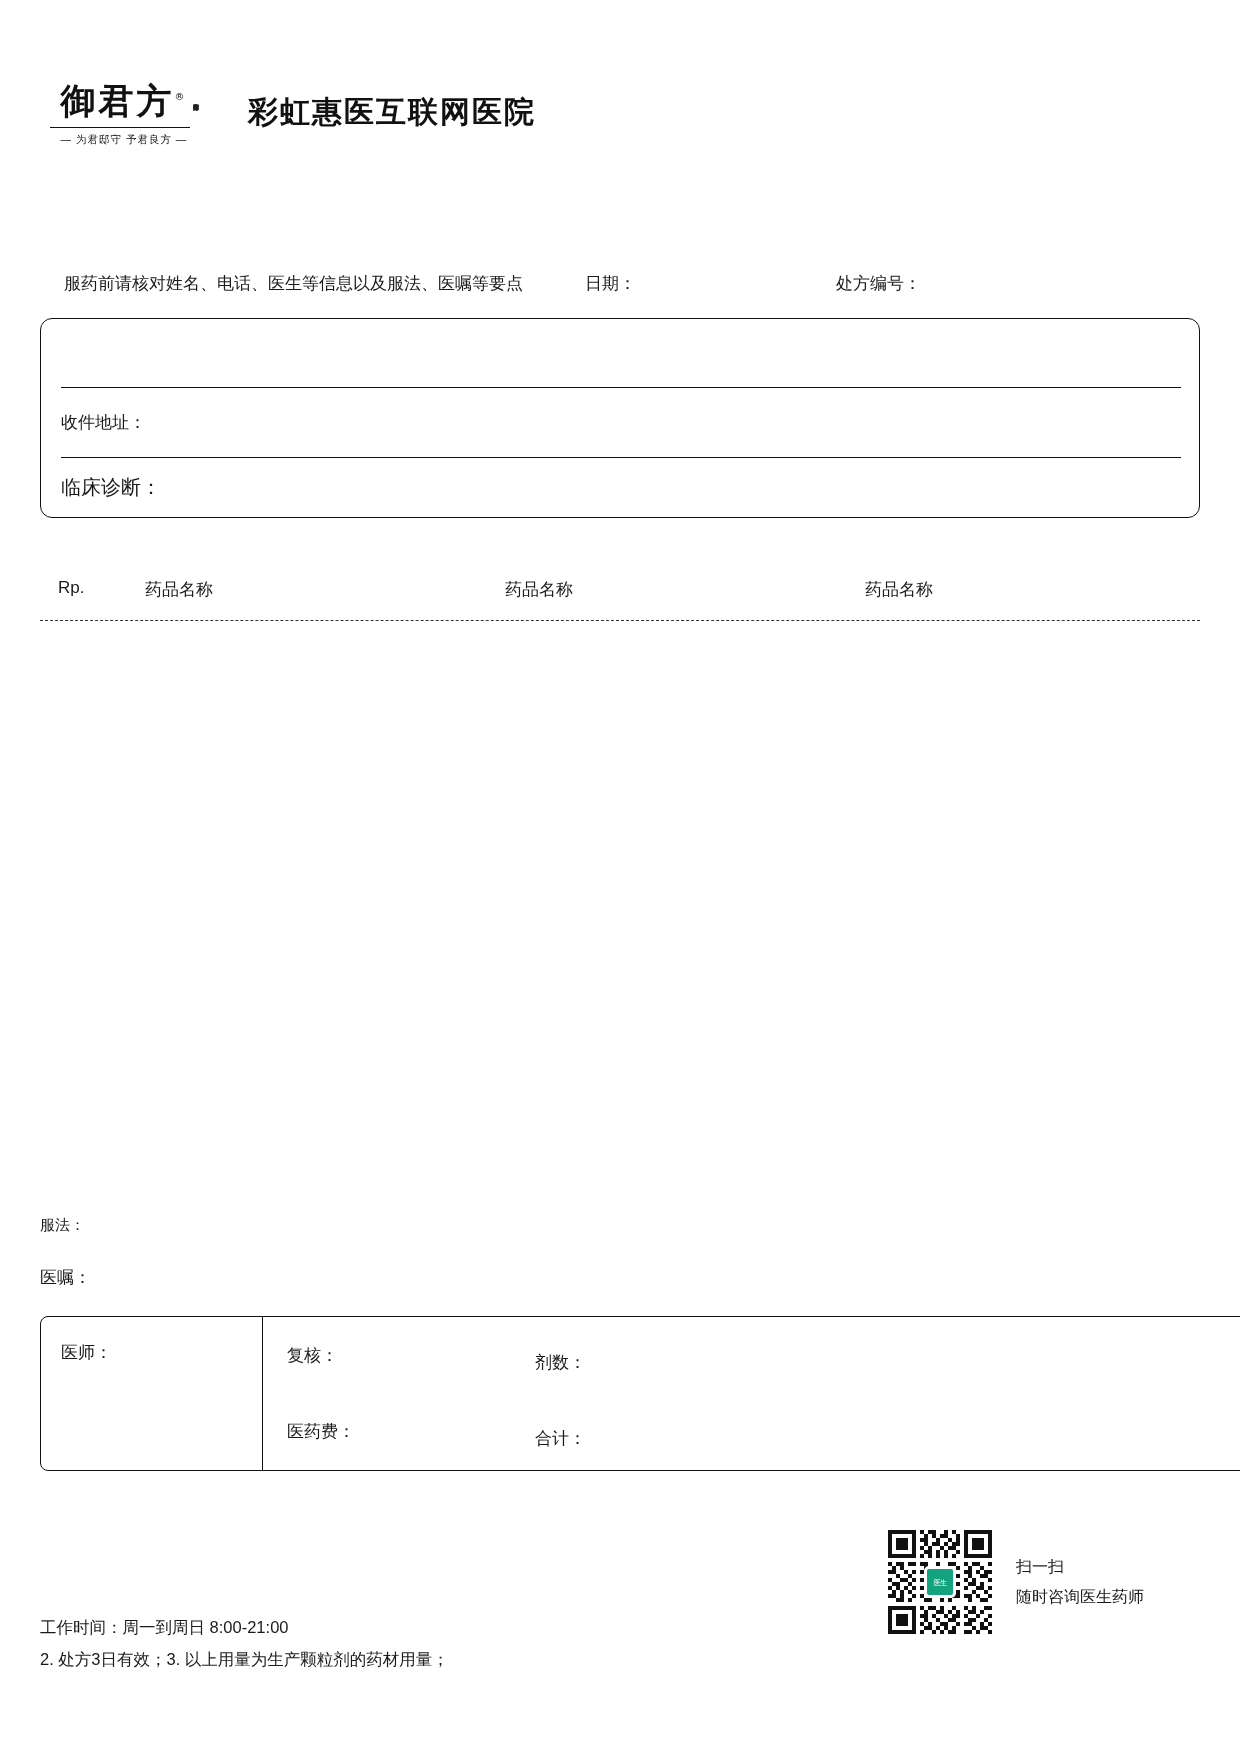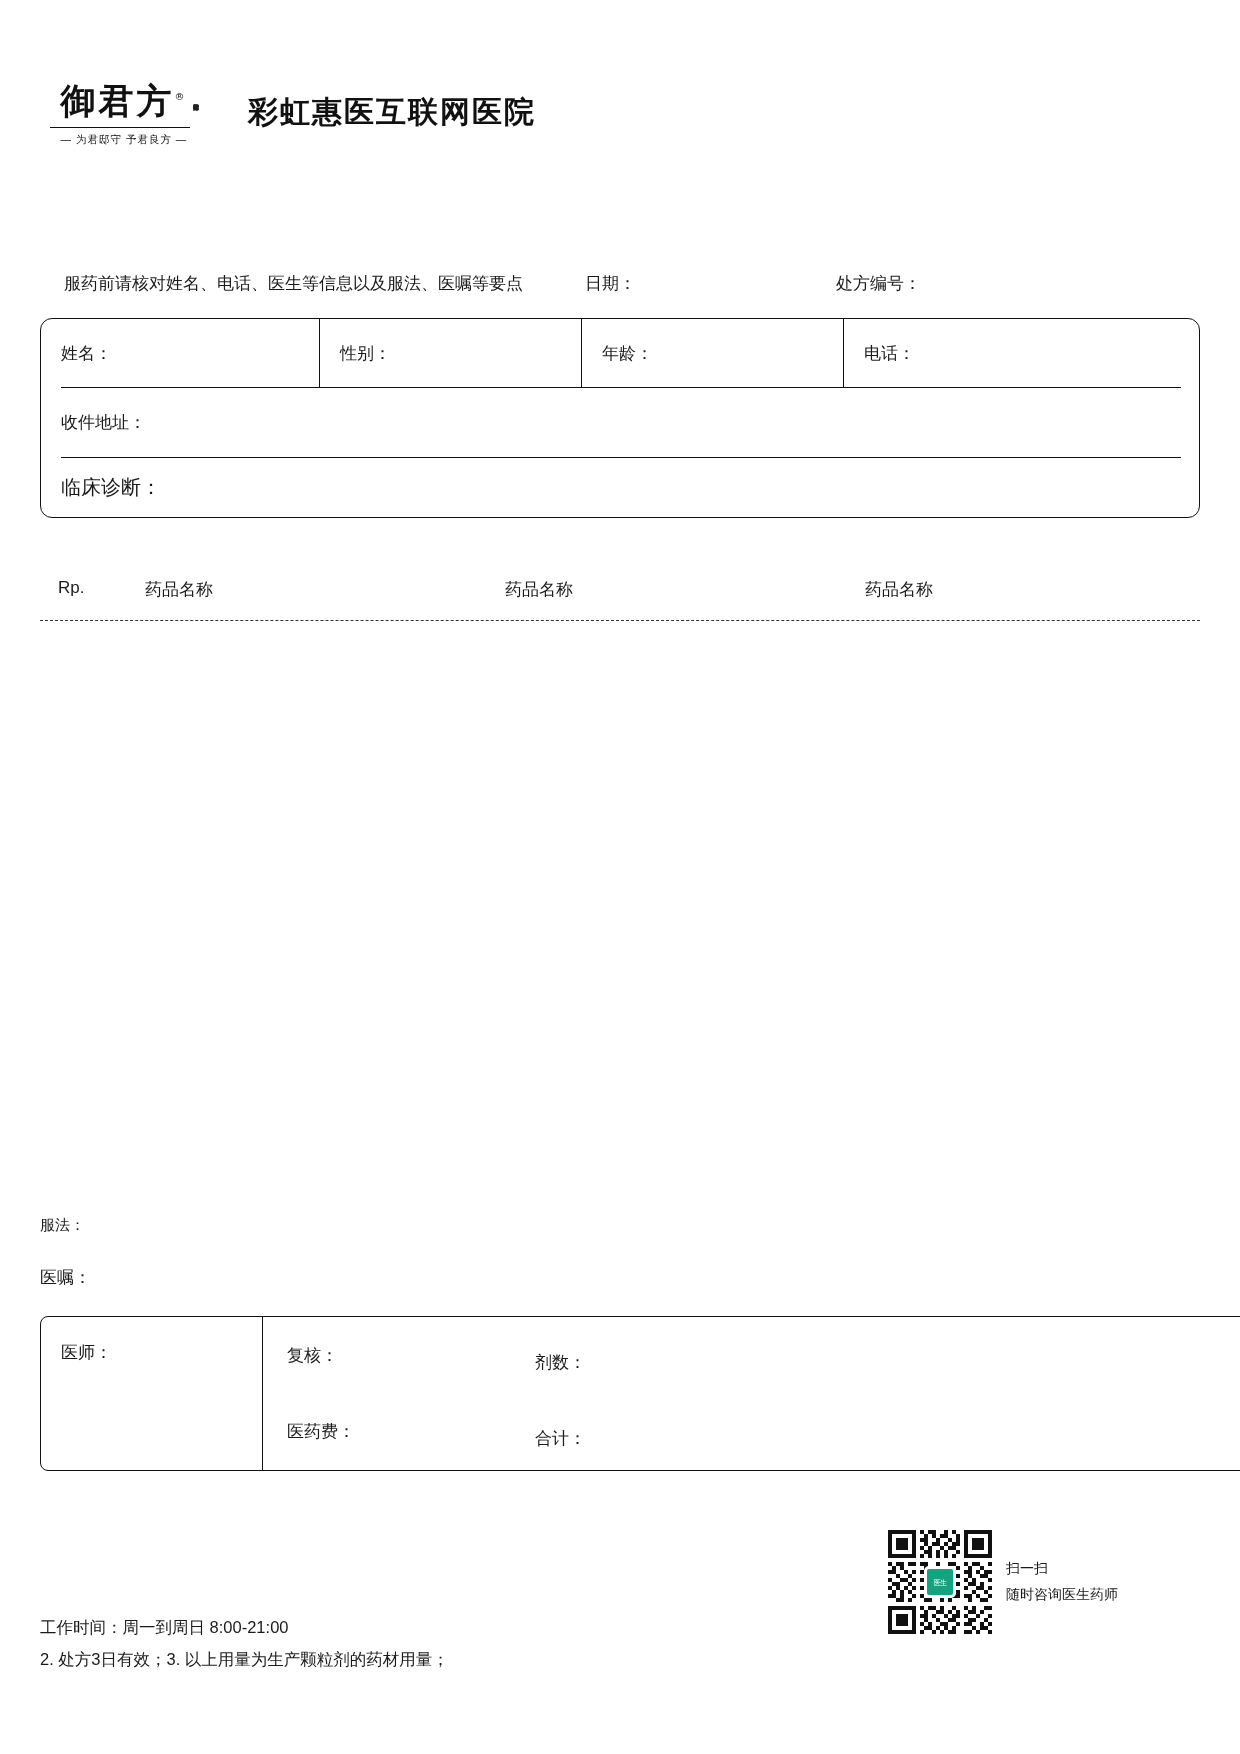--- a/index.html
+++ b/index.html
@@ -286,22 +286,22 @@
     display: flex;
     align-items: center;
     justify-content: center;
     color: #fff;
     font-size: 7px;
     line-height: 1;
     letter-spacing: -0.5px;
     text-align: center;
   }
   .qr-text {
-    margin-left: 14px;
-    font-size: 14px;
+    margin-left: 24px;
+    font-size: 16px;
     line-height: 1.85;
   }
 </style>
 </head>
 <body>
 
 <div class="page">
 
   <div class="header">
     <div class="logo-block">
@@ -315,34 +315,20 @@
     <div class="hospital-name">彩虹惠医互联网医院</div>
   </div>
 
   <div class="notice-row">
     <span class="notice-text">服药前请核对姓名、电话、医生等信息以及服法、医嘱等要点</span>
     <span class="notice-date">日期：</span>
     <span class="notice-no">处方编号：</span>
   </div>
 
   <div class="info-box">
-    <div class="info-row1">
-      <div class="cell c-name">
-        <span class="label">姓名：</span>
-      </div>
-      <div class="cell c-gender">
-        <span class="label">性别：</span>
-      </div>
-      <div class="cell c-age">
-        <span class="label">年龄：</span>
-      </div>
-      <div class="cell c-phone">
-        <span class="label">电话：</span>
-      </div>
-    </div>
     <div class="hline hline-1"></div>
     <div class="info-row2">
       <span class="label">收件地址：</span>
     </div>
     <div class="hline hline-2"></div>
     <div class="info-row3">
       <span class="label">临床诊断：</span>
     </div>
   </div>
 

